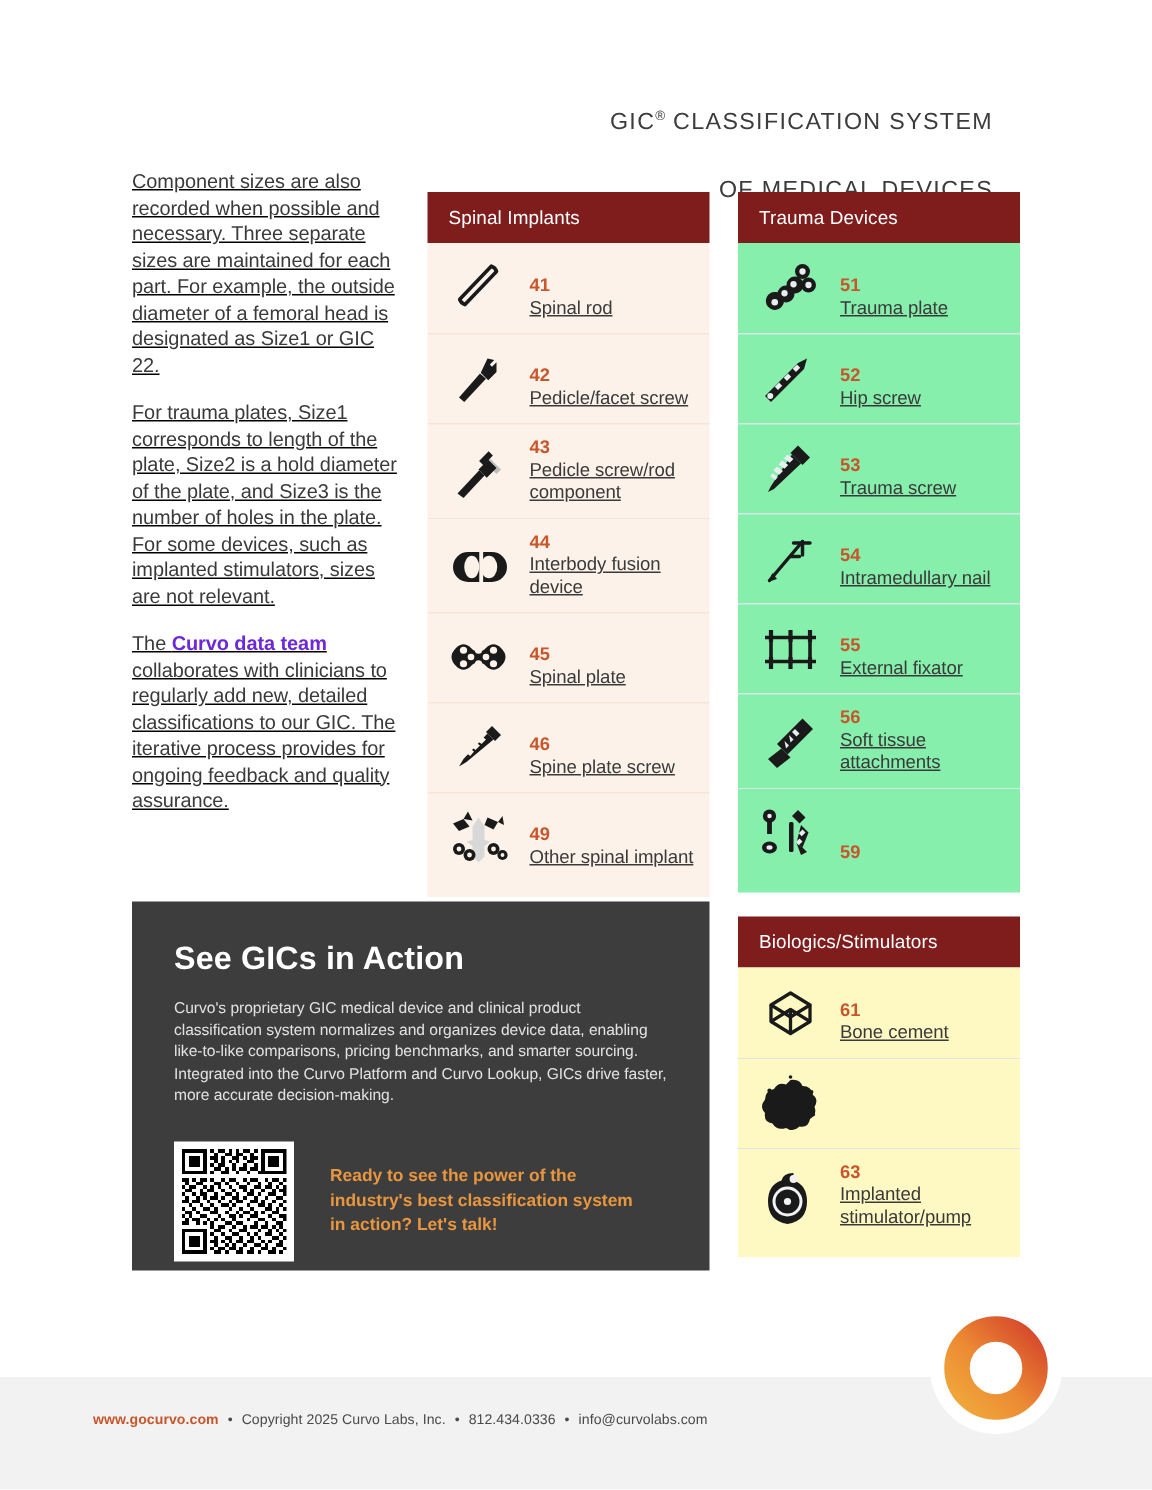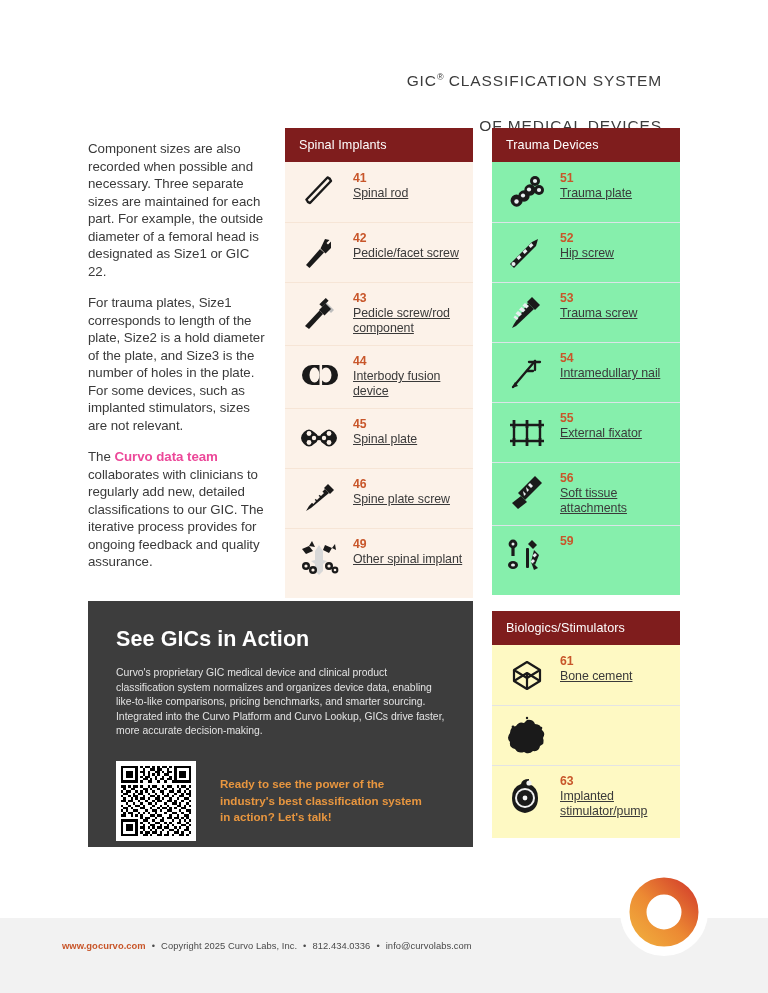--- a/index.html
+++ b/index.html
@@ -27,50 +27,50 @@
     white-space: pre-line;
   }
   .header-title sup { font-size: 9px; vertical-align: super; letter-spacing: 0; }
   .header-rule { width: 2px; height: 44px; background: #d4724a; }
   .header-num {
     font-size: 31px; font-weight: 700; color: #d4724a;
     padding-left: 17px; line-height: 1;
   }
 
   
-  .col-left  { position: absolute; left: 88px;  top: 140px; width: 182px; }
+  .col-left  { position: absolute; left: 88px;  top: 112px; width: 182px; text-decoration: underline; }
   .col-mid   { position: absolute; left: 285px; top: 128px; width: 188px; }
   .col-right { position: absolute; left: 492px; top: 128px; width: 188px; }
 
   .body-p {
     font-size: 13.3px;
     line-height: 17.5px;
     color: #3a3a3a;
     margin-bottom: 14px;
     letter-spacing: -0.05px;
   }
   .body-p:last-child { margin-bottom: 0; }
-  .hl { color: #ec4899; font-weight: 700; }
+  .hl { color: #6d28d9; font-weight: 700; }
 
   
   .cat-header {
     background: #7f1d1d;
     color: #ffffff;
     font-size: 12.6px;
     font-weight: 400;
     padding: 10px 14px;
     letter-spacing: 0.1px;
   }
   .cat-body { display: flex; flex-direction: column; }
   .cat-body.cream { background: #fcf2e9; }
   .cat-body.blue  { background: #86efac; }
   .cat-body.gray  { background: #fef9c3; }
 
   .row {
-    display: flex; align-items: flex-start;
+    display: flex; align-items: flex-end;
     padding: 9px 10px 9px 8px;
     min-height: 55px;
     position: relative;
   }
   .cat-body.cream .row + .row { box-shadow: inset 0 1px 0 #f6e5d6; }
   .cat-body.blue  .row + .row { box-shadow: inset 0 1px 0 #dbe5e8; }
   .cat-body.gray  .row + .row { box-shadow: inset 0 1px 0 #e4e4e4; }
 
   .row-icon {
     width: 54px; min-width: 54px; height: 42px;

